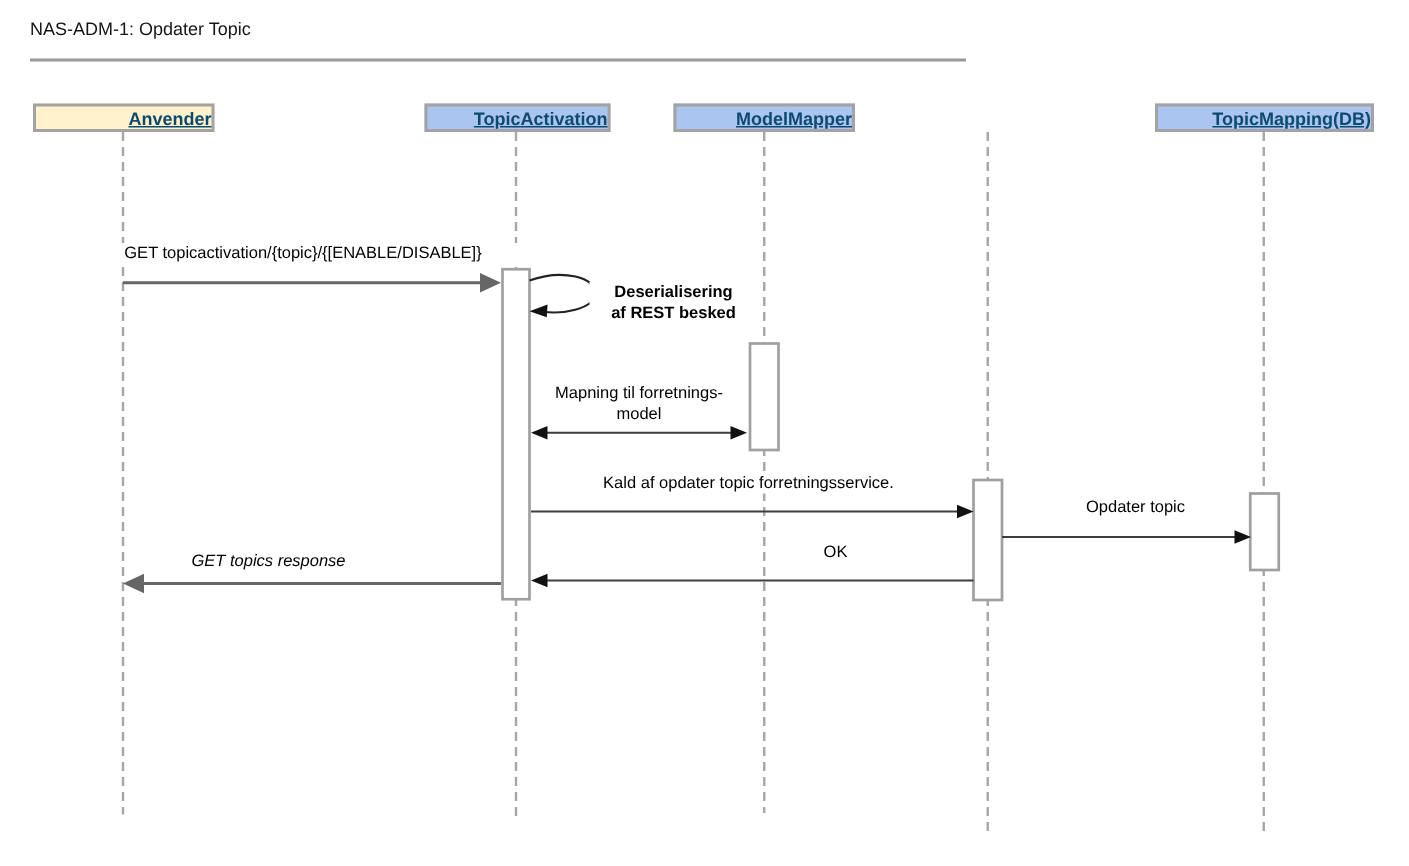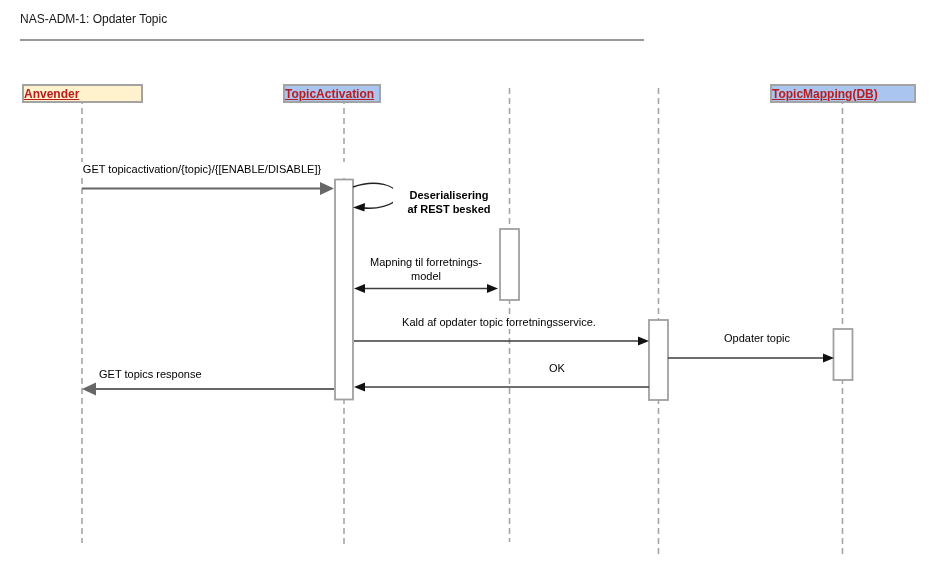--- a/index.html
+++ b/index.html
@@ -23,45 +23,45 @@
     position: absolute;
     left: 20px;
     top: 39px;
     width: 624px;
     height: 2px;
     background: #999999;
   }
   svg.overlay { position: absolute; left: 0; top: 0; }
   .pbox {
     position: absolute;
-    top: 84px;
+    top: 69px;
     height: 19px;
     box-sizing: border-box;
     border: 2px solid #a3a3a3;
     background: #abc5f1;
     display: flex;
     align-items: center;
-    justify-content: flex-start;
+    justify-content: flex-end;
     font-size: 12px;
     font-weight: bold;
-    color: #b91c1c;
+    color: #0c4a6e;
   }
   .pbox span { text-decoration: underline; white-space: nowrap; }
   .pbox.actor { background: #fff2cc; }
   .msg {
     position: absolute;
     font-size: 11px;
     line-height: 14px;
     color: #000;
     text-align: center;
     white-space: pre-line;
     background: #ffffff;
   }
   .msg.bold { font-weight: bold; }
-  .msg.align-left { text-align: left; }
+  .msg.align-left { text-align: center; font-style: italic; }
 </style>
 </head>
 <body>
 
 <div class="canvas">
 
   <div class="title">NAS-ADM-1: Opdater Topic</div>
   <div class="title-rule"></div>
 
   <svg class="overlay" width="939" height="577" viewBox="0 0 939 577">
@@ -114,22 +114,25 @@
 
     <g>
       <line x1="334" y1="389" x2="95" y2="389" stroke="#666666" stroke-width="2"></line>
       <polygon points="96,382.5 82,389 96,395.5" fill="#666666"></polygon>
     </g>
   </svg>
 
   <div class="pbox actor" style="left:22px; width:121px">
     <span>Anvender</span>
   </div>
-  <div class="pbox" style="left:283px; width:98px">
+  <div class="pbox" style="left:283px; width:124px">
     <span>TopicActivation</span>
+  </div>
+  <div class="pbox" style="left:449px; width:121px">
+    <span>ModelMapper</span>
   </div>
   <div class="pbox" style="left:770px; width:146px">
     <span>TopicMapping(DB)</span>
   </div>
 
   <div class="msg" style="left:52px;  top:162px; width:300px;">GET topicactivation/{topic}/{[ENABLE/DISABLE]}</div>
   <div class="msg bold" style="left:393px; top:188px; width:112px;">Deserialisering
 af REST besked</div>
   <div class="msg" style="left:366px; top:255px; width:120px;">Mapning til forretnings-
 model</div>

